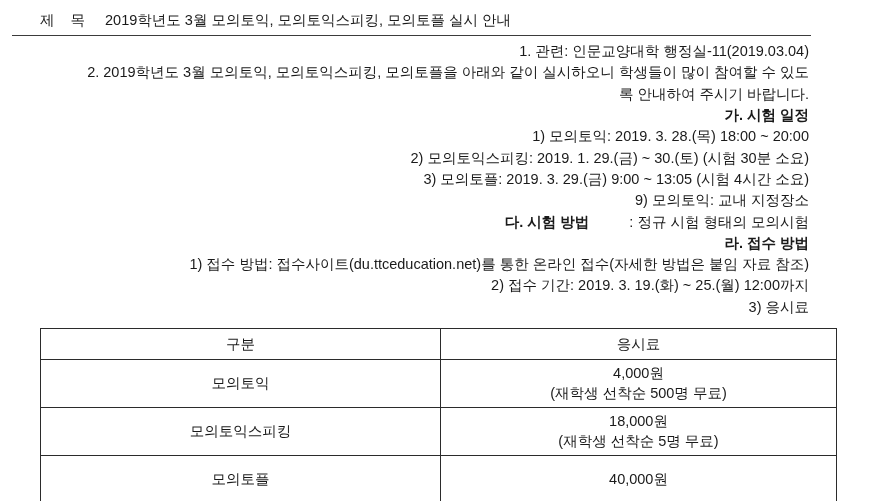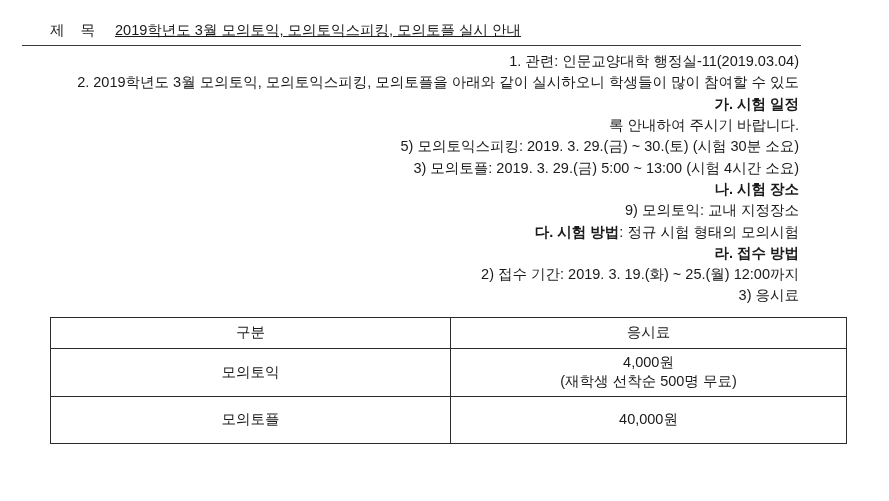--- a/index.html
+++ b/index.html
@@ -12,55 +12,54 @@
     background: #ffffff;
     font-family: "Liberation Sans", sans-serif;
     color: #1a1a1a;
     font-size: 14.5px;
     overflow: hidden;
   }
   .page {
     position: relative;
     width: 823px;
     height: 501px;
-    padding: 14px;
+    padding: 4px;
     box-sizing: border-box;
   }
   .title-row {
     display: flex;
     align-items: baseline;
     padding: 7px 0 0 36px;
     font-size: 14.5px;
   }
   .title-label {
     letter-spacing: 6px;
     white-space: nowrap;
   }
   .title-text {
     margin-left: 14px;
     white-space: nowrap;
-    text-decoration: underline;
   }
   .hr {
     border: none;
     border-top: 1px solid #3b3b3b;
     margin: 5px 8px 0 8px;
   }
   .body-block {
     padding: 5px 10px 0 14px;
   }
   .line {
     line-height: 1.47;
     white-space: pre-wrap;
     text-align: right;
   }
   .lvl0 { padding-left: 20px; text-indent: -12px; }
   .lvl0b { padding-left: 20px; }
   .lvl1 { padding-left: 46px; font-weight: bold; }
-  .lvl1 .normal { font-weight: normal; }
+  .lvl1 .normal { font-weight: normal; margin-left: 40px; }
   .lvl2 { padding-left: 66px; }
   .tbl-wrap {
     margin: 10px 0 0 36px;
     width: 796px;
   }
   table.fee {
     border-collapse: collapse;
     width: 796px;
     table-layout: fixed;
   }
@@ -92,32 +91,33 @@
     <span class="title-label">제  목</span>
     <span class="title-text">2019학년도 3월 모의토익, 모의토익스피킹, 모의토플 실시 안내</span>
   </div>
 
   <hr class="hr">
 
   <div class="body-block">
 
     <div class="line lvl0">1. 관련: 인문교양대학 행정실-11(2019.03.04)</div>
     <div class="line lvl0">2. 2019학년도 3월 모의토익, 모의토익스피킹, 모의토플을 아래와 같이 실시하오니 학생들이 많이 참여할 수 있도</div>
+    <div class="line lvl0b">록 안내하여 주시기 바랍니다.</div>
+
     <div class="line lvl1">가. 시험 일정</div>
+    <div class="line lvl2">1) 모의토익: 2019. 3. 28.(목) 18:00 ~ 20:00</div>
+    <div class="line lvl2">2) 모의토익스피킹: 2019. 1. 29.(금) ~ 30.(토) (시험 30분 소요)</div>
+    <div class="line lvl2">3) 모의토플: 2019. 3. 29.(금) 9:00 ~ 13:05 (시험 4시간 소요)</div>
 
-    <div class="line lvl0b">록 안내하여 주시기 바랍니다.</div>
-    <div class="line lvl2">5) 모의토익스피킹: 2019. 3. 29.(금) ~ 30.(토) (시험 30분 소요)</div>
-    <div class="line lvl2">3) 모의토플: 2019. 3. 29.(금) 5:00 ~ 13:00 (시험 4시간 소요)</div>
-
-    <div class="line lvl1">나. 시험 장소</div>
     <div class="line lvl2">9) 모의토익: 교내 지정장소</div>
 
     <div class="line lvl1"><span>다. 시험 방법</span><span class="normal">: 정규 시험 형태의 모의시험</span></div>
 
     <div class="line lvl1">라. 접수 방법</div>
+    <div class="line lvl2">1) 접수 방법: 접수사이트(du.ttceducation.net)를 통한 온라인 접수(자세한 방법은 붙임 자료 참조)</div>
     <div class="line lvl2">2) 접수 기간: 2019. 3. 19.(화) ~ 25.(월) 12:00까지</div>
     <div class="line lvl2">3) 응시료</div>
   </div>
 
   <div class="tbl-wrap">
     <table class="fee">
       <colgroup>
         <col class="c1">
         <col class="c2">
       </colgroup>
@@ -129,20 +129,27 @@
       </thead>
       <tbody>
         <tr>
           <td>모의토익</td>
           <td class="cell-two-line">
             <span>4,000원</span>
             <span>(재학생 선착순 500명  무료)</span>
           </td>
         </tr>
         <tr>
+          <td>모의토익스피킹</td>
+          <td class="cell-two-line">
+            <span>18,000원</span>
+            <span>(재학생 선착순 5명  무료)</span>
+          </td>
+        </tr>
+        <tr>
           <td>모의토플</td>
           <td class="cell-two-line">
             <span>40,000원</span>
 
           </td>
         </tr>
       </tbody>
     </table>
   </div>
 

